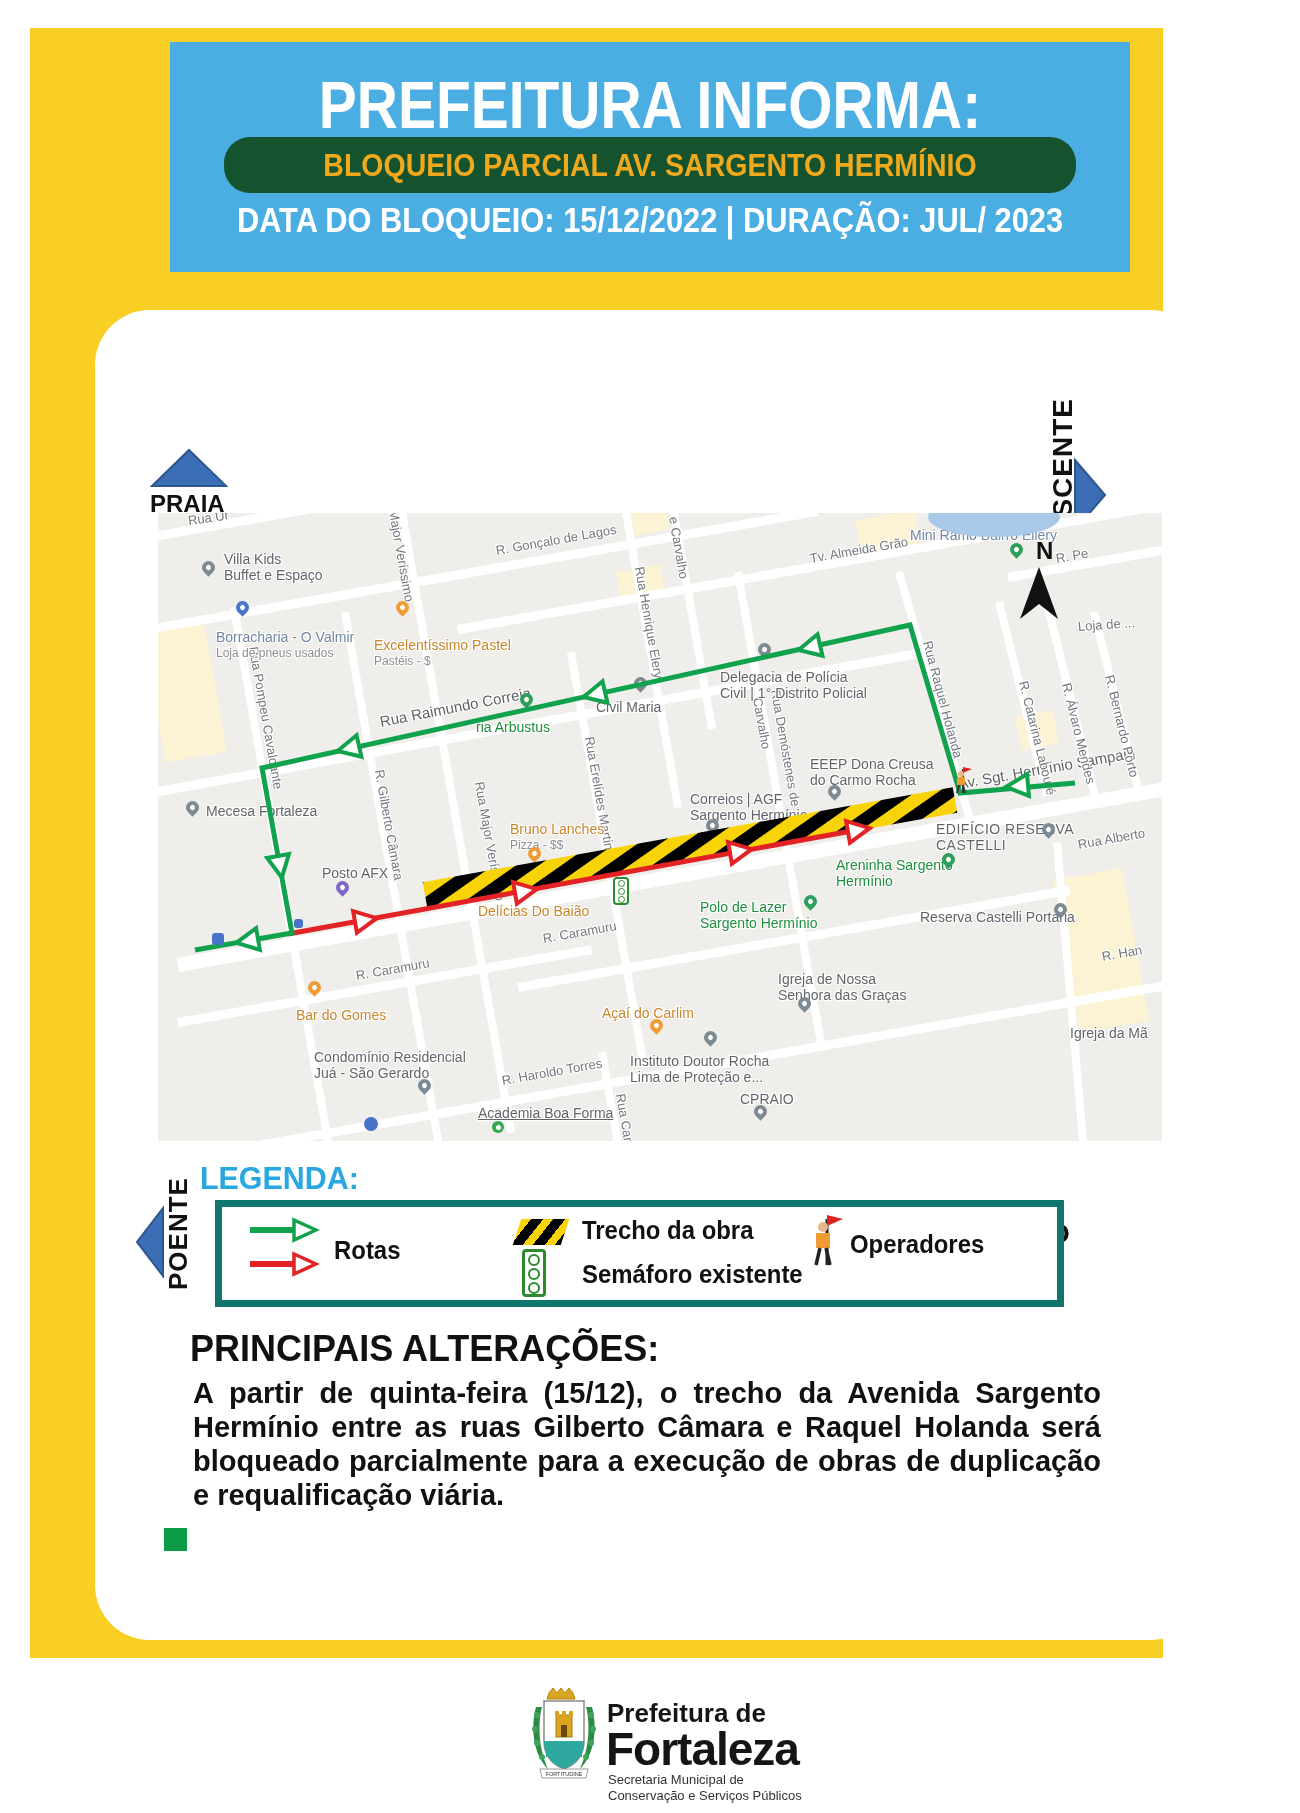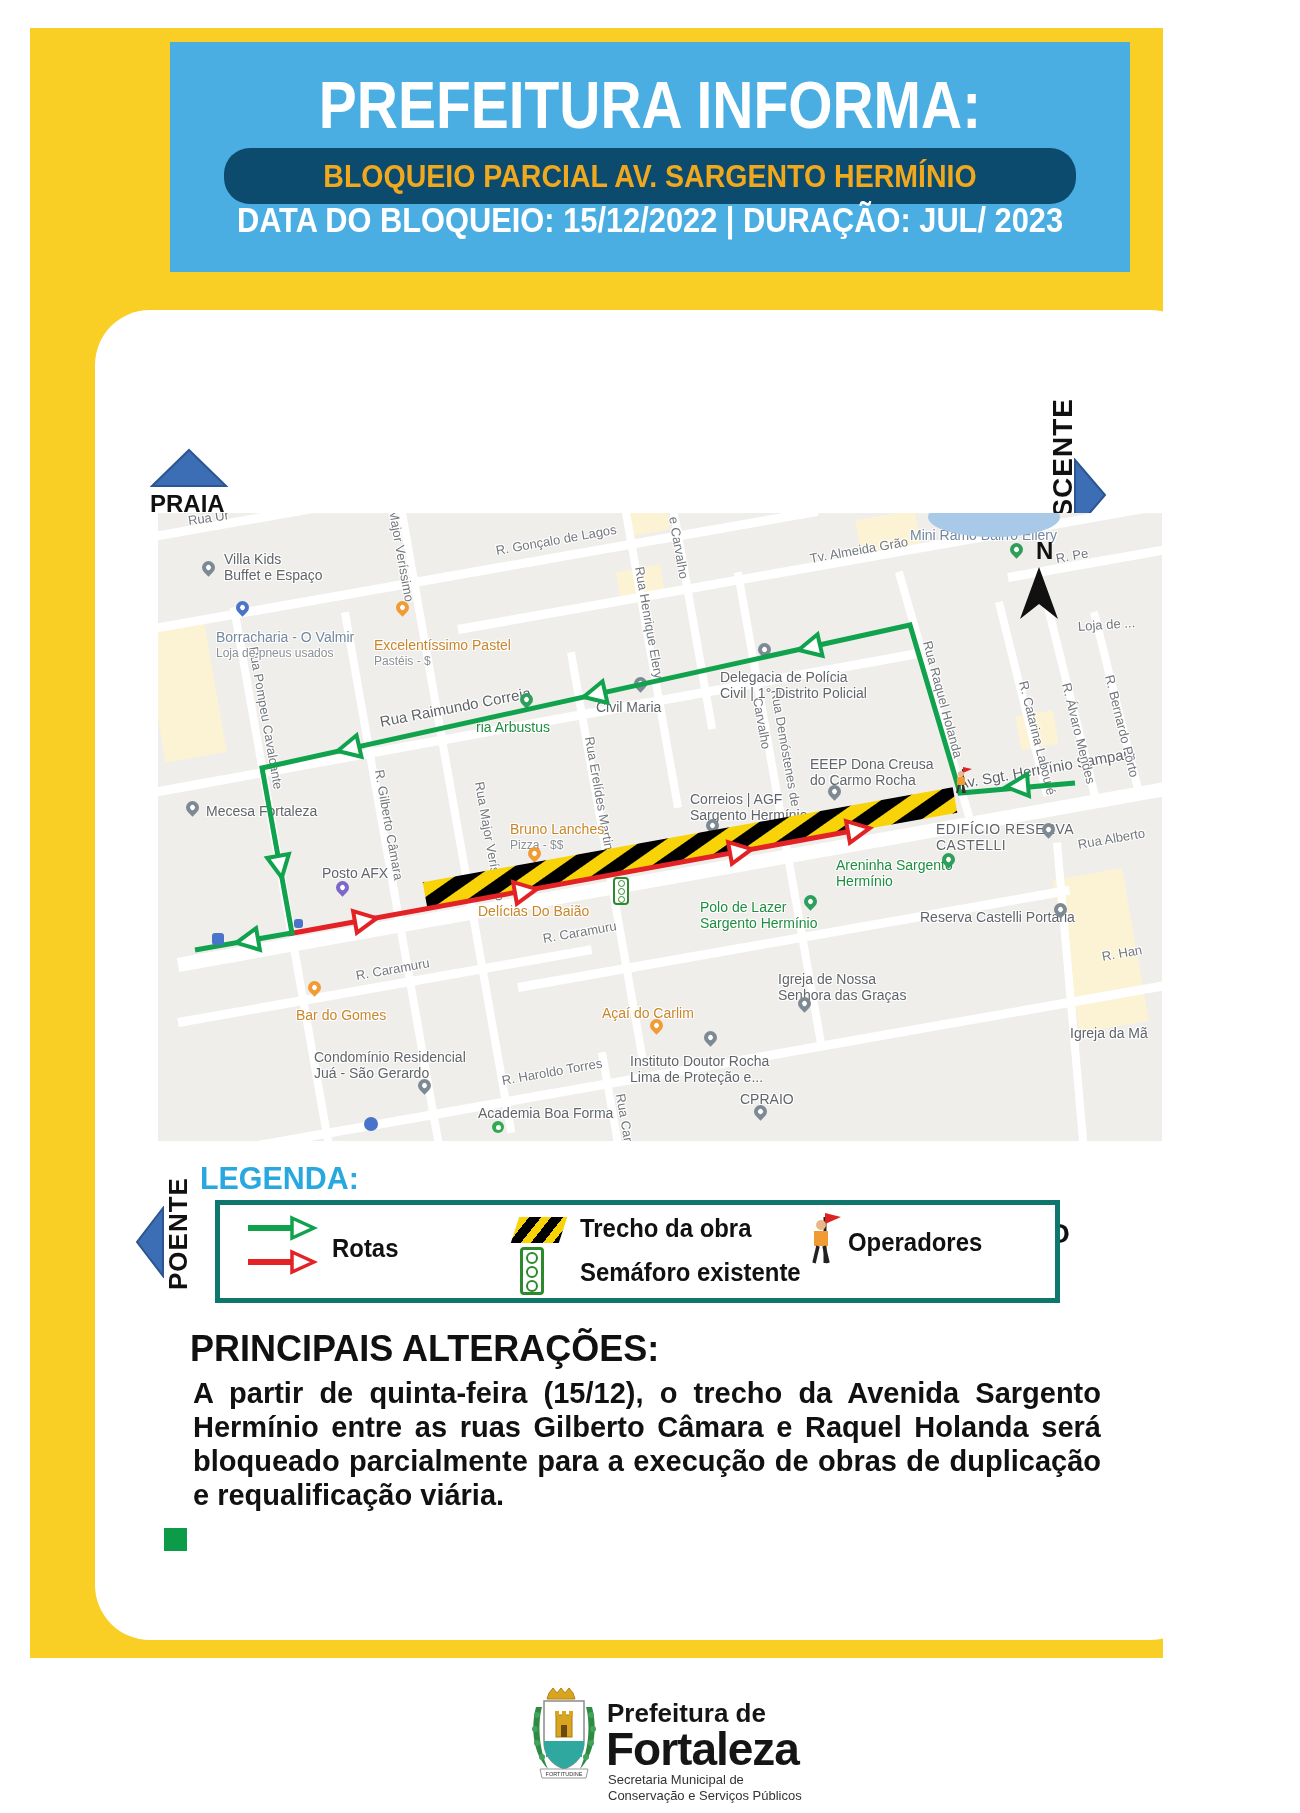--- a/index.html
+++ b/index.html
@@ -3,21 +3,21 @@
 <meta charset="utf-8">
 <style>
   html,body{margin:0;padding:0;background:#ffffff;}
   .page{position:relative;width:1300px;height:1813px;background:#fff;overflow:hidden;
         font-family:"Liberation Sans",sans-serif;}
   .poster{position:absolute;left:30px;top:28px;width:1133px;height:1630px;background:var(--yellow);}
   
   .hdr{position:absolute;left:140px;top:14px;width:960px;height:230px;background:var(--hblue);}
   .hdr-title{position:absolute;left:0;top:24px;width:100%;text-align:center;color:#fff;
              font-size:67px;font-weight:bold;transform:scaleX(.85);letter-spacing:0px;white-space:nowrap;}
-  .pill{position:absolute;left:54px;top:106px;width:852px;height:56px;background:#0c4a6e;border-radius:26px;}
+  .pill{position:absolute;left:54px;top:95px;width:852px;height:56px;background:#14532d;border-radius:26px;}
   .pill span{position:absolute;left:0;top:11px;width:100%;text-align:center;color:var(--pillc);
              font-size:31px;font-weight:bold;transform:scaleX(.92);white-space:nowrap;}
   .hdr-date{position:absolute;left:0;top:158px;width:100%;text-align:center;color:#fff;
             font-size:35px;font-weight:bold;transform:scaleX(.88);white-space:nowrap;}
   
   .card{position:absolute;left:65px;top:282px;width:1110px;height:1330px;background:#fff;border-radius:55px;}
   
   .dir{position:absolute;font-weight:bold;color:#111;}
   .praia{left:55px;top:138px;font-size:24px;}
   .praia .tri{display:block;margin:0 auto 2px auto;}
@@ -50,21 +50,21 @@
   .transit{position:absolute;width:12px;height:12px;border-radius:3px;background:#4A74C9;}
   .transit.round{border-radius:50%;width:14px;height:14px;}
   .routes{position:absolute;left:0;top:0;}
   .ncompass{position:absolute;left:852px;top:24px;}
   .ncompass .nletter{position:absolute;left:26px;top:0px;font-size:24px;font-weight:bold;color:#111;}
   .tl{position:absolute;width:12px;height:24px;border:2px solid #2C8A2C;border-radius:4px;background:#fff;}
   .tl i{display:block;width:5px;height:5px;border:1.5px solid #2C8A2C;border-radius:50%;margin:1px auto;}
   
   .leg-title{position:absolute;left:105px;top:850px;font-size:32px;font-weight:bold;color:var(--lblue);
              transform:scaleX(.95);transform-origin:left;}
-  .leg-box{position:absolute;left:120px;top:890px;width:835px;height:93px;border:5px solid #0f766e;background:#fff;}
+  .leg-box{position:absolute;left:120px;top:890px;width:835px;height:93px;border:7px solid #0f766e;background:#fff;}
   .leg-item-label{position:absolute;font-size:26px;font-weight:bold;color:#111;transform:scaleX(.92);transform-origin:left;white-space:nowrap;}
   .haz-swatch{position:absolute;left:295px;top:12px;width:48px;height:26px;transform:skewX(-18deg);
               background:repeating-linear-gradient(115deg,var(--hazy) 0 9px,#000 9px 20px);}
   .tl.leg{left:300px;top:42px;width:18px;height:42px;border-width:3px;}
   .tl.leg i{width:8px;height:8px;border-width:2px;margin:2px auto;}
   
   .sec-head{position:absolute;left:95px;top:1018px;font-size:36px;font-weight:bold;color:#111;}
   .sec-par{position:absolute;left:98px;top:1066px;width:908px;font-size:29px;line-height:34px;
            font-weight:bold;color:#111;text-align:justify;}
   .bullet{position:absolute;left:69px;top:1218px;width:23px;height:23px;background:var(--bgreen);}
@@ -268,21 +268,21 @@
             <span class="pin green" style="left: 784px; top: 340px;"></span>
             <div class="poi gray caps" style="left: 778px; top: 308px;">
               <div>EDIFÍCIO RESERVA</div>
               <div>CASTELLI</div>
             </div>
             <span class="pin gray" style="left: 884px; top: 310px;"></span>
             <div class="poi gray" style="left: 762px; top: 396px;">
               <div>Reserva Castelli Portaria</div>
             </div>
             <span class="pin gray" style="left: 896px; top: 390px;"></span>
-            <div class="poi gray" style="left: 320px; top: 592px;">
+            <div class="poi gray" style="left: 320px; top: 592px; text-decoration: underline;">
               <div>Academia Boa Forma</div>
             </div>
             <span class="pin greendot" style="left: 334px; top: 608px;"></span>
             <div class="poi gray" style="left: 912px; top: 512px;">
               <div>Igreja da Mã</div>
             </div>
             <div class="poi blue" style="left: 752px; top: 14px;">
               <div>Mini Ramo Bairro Ellery</div>
             </div>
           </div>

